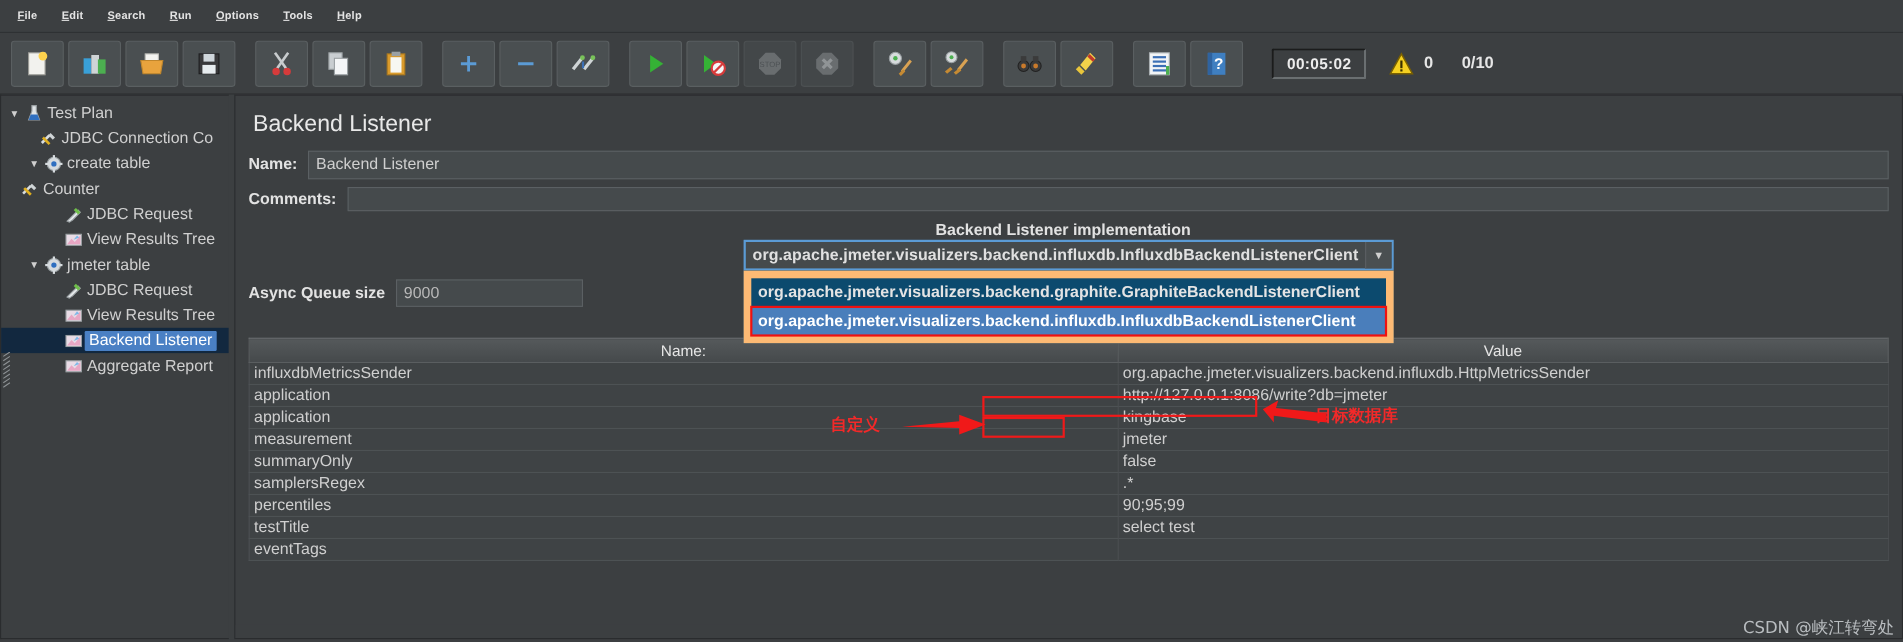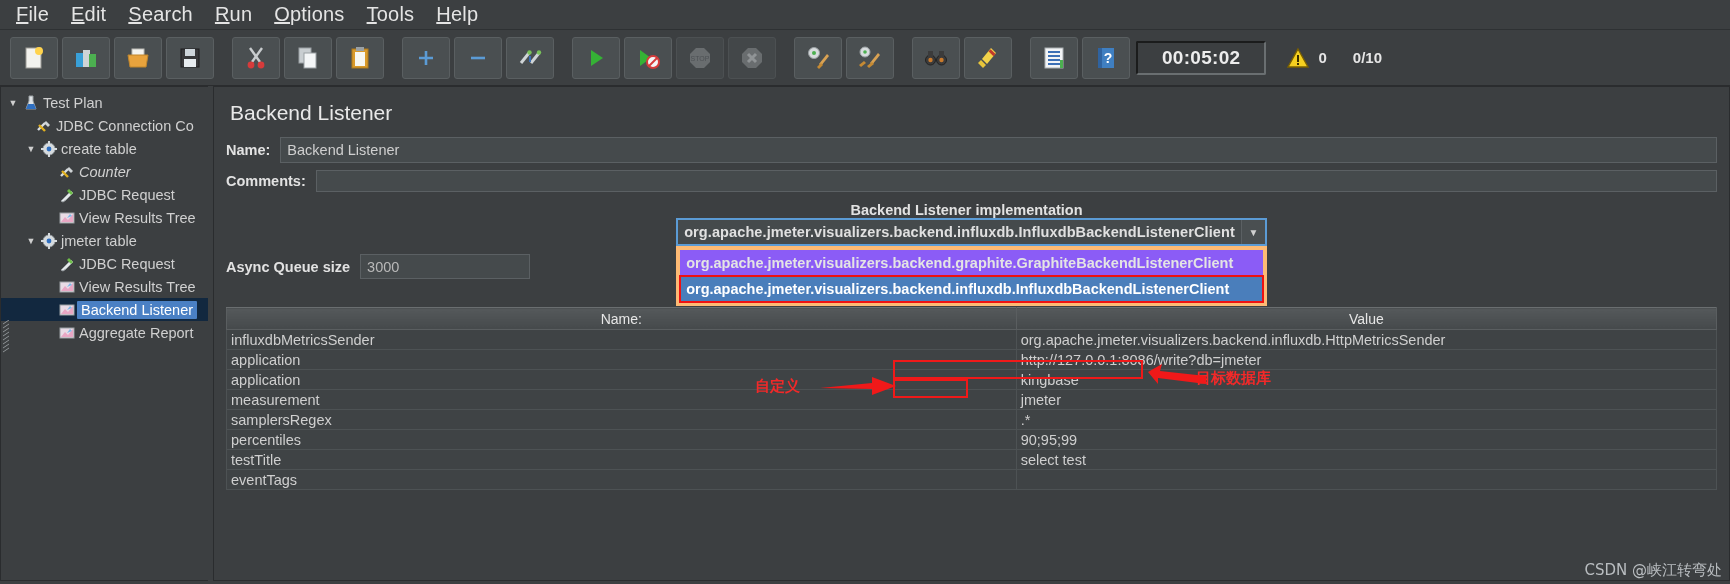--- a/index.html
+++ b/index.html
@@ -13,45 +13,45 @@
   .app { position: relative; width: 1730px; height: 584px; background: #3c3f41; }
 
   
   .menubar {
     height: 30px; background: #3c3f41;
     display: flex; align-items: center;
     padding-left: 6px; gap: 2px;
     border-bottom: 1px solid #2e3133;
   }
   .menu-item {
-    font-size: 20px; color: #e4e4e4; padding: 4px 10px;
-    font-weight: normal; letter-spacing: .2px; cursor: default;
+    font-size: 10px; color: #e4e4e4; padding: 4px 10px;
+    font-weight: bold; letter-spacing: .2px; cursor: default;
   }
   .menu-item .mn { text-decoration: underline; }
 
   
   .toolbar {
     height: 56px; background: #3c3f41;
     display: flex; align-items: center; padding: 0 8px;
     border-bottom: 1px solid #2a2c2e;
   }
   .tbtn {
     width: 48px; height: 42px; margin: 0 2px;
     background: #4a4f51; border: 1px solid #5a5f61; border-radius: 3px;
     display: flex; align-items: center; justify-content: center;
     cursor: default; position: relative;
   }
   .tbtn.disabled { opacity: .55; }
   .tsep { width: 14px; }
   .tbtn svg { display:block; }
 
   .timerbox {
-    margin-left: 4px; background: #3c3f41;
+    margin-left: 24px; background: #3c3f41;
     border: 2px inset #6a6f71; border-radius: 2px;
-    padding: 4px 24px; font-size: 19px; font-weight: bold;
+    padding: 4px 12px; font-size: 14px; font-weight: bold;
     color: #ededed; font-family: "Liberation Sans", sans-serif;
     letter-spacing: .3px;
   }
   .warnbox { display:flex; align-items:center; gap:8px; margin-left: 20px; }
   .warncount { font-size: 15px; font-weight: bold; color: #e6e6e6; }
   .threadcount { margin-left: 26px; font-size: 15px; font-weight: bold; color: #e6e6e6; }
 
   
   .content { display: flex; height: 495px; }
   .tree-panel {
@@ -102,21 +102,21 @@
     display: flex; align-items: center; color: #e0e0e0; font-size: 14.5px;
   }
   .combo-text { flex: 1; padding: 0 6px; font-weight: bold; letter-spacing: .1px; }
   .combo-arrow {
     width: 24px; height: 100%; background: #4a4f51; border-left: 1px solid #5b6063;
     display: flex; align-items: center; justify-content: center;
     font-size: 10px; color: #d0d0d0;
   }
   .dropdown {
     position: absolute; left: 0; right: 0; top: 28px;
-    background: #8b5cf6; border: 4px solid #fdba74; z-index: 40;
+    background: #0c4a6e; border: 7px solid #fdba74; z-index: 40;
   }
   .dd-item {
     height: 26px; display: flex; align-items: center;
     padding: 0 6px; font-size: 14.5px; color: #e4e4e4; font-weight: bold;
   }
   .dd-item.highlighted { background: #4a7ebb; color: #ffffff; outline: 2px solid #ee1111; outline-offset: -1px; }
 
   .async-row { display: flex; align-items: center; margin-bottom: 4px; }
   .async-field {
     width: 170px; height: 25px; background: #454a4c; border: 1px solid #5b6063;
@@ -372,21 +372,21 @@
               <g fill="#d6dbde">
                 <rect x="7" y="0" width="2" height="3"></rect>
                 <rect x="7" y="13" width="2" height="3"></rect>
                 <rect x="0" y="7" width="3" height="2"></rect>
                 <rect x="13" y="7" width="3" height="2"></rect>
               </g>
             </svg>
           </span>
           <span class="tree-label">create table</span>
         </div>
-        <div class="tree-node" style="padding-left: 40px; font-style: italic;">
+        <div class="tree-node" style="">
           <span class="twisty"></span>
           <span class="tree-icon">
             <svg width="16" height="16" viewBox="0 0 16 16">
               <path d="M2 12 L9 5" stroke="#d9dde0" stroke-width="2.4"></path>
               <path d="M10 3 L14 7 L12 9 L8 5 Z" fill="#cfd4d6"></path>
               <path d="M3 7 L9 13" stroke="#e0b020" stroke-width="2.4"></path>
             </svg>
           </span>
           <span class="tree-label">Counter</span>
         </div>
@@ -510,21 +510,21 @@
             </div>
             <div class="dropdown" id="dropdown">
                 <div class="dd-item">org.apache.jmeter.visualizers.backend.graphite.GraphiteBackendListenerClient</div>
                 <div class="dd-item highlighted">org.apache.jmeter.visualizers.backend.influxdb.InfluxdbBackendListenerClient</div>
               </div>
           </div>
         </div>
 
         <div class="async-row" style="margin-top:8px;">
           <span class="row-label">Async Queue size</span>
-          <div class="async-field">3000</div>
+          <div class="async-field">9000</div>
         </div>
 
         <div class="params-title">Parameters</div>
 
         <table class="params">
           <colgroup>
               <col style="width:53%">
               <col style="width:47%">
             </colgroup>
           <thead>
@@ -544,20 +544,24 @@
               </tr>
               <tr>
                 <td>application</td>
                 <td class="val-cell">kingbase</td>
               </tr>
               <tr>
                 <td>measurement</td>
                 <td class="val-cell">jmeter</td>
               </tr>
               <tr>
+                <td>summaryOnly</td>
+                <td class="val-cell">false</td>
+              </tr>
+              <tr>
                 <td>samplersRegex</td>
                 <td class="val-cell">.*</td>
               </tr>
               <tr>
                 <td>percentiles</td>
                 <td class="val-cell">90;95;99</td>
               </tr>
               <tr>
                 <td>testTitle</td>
                 <td class="val-cell">select test</td>

